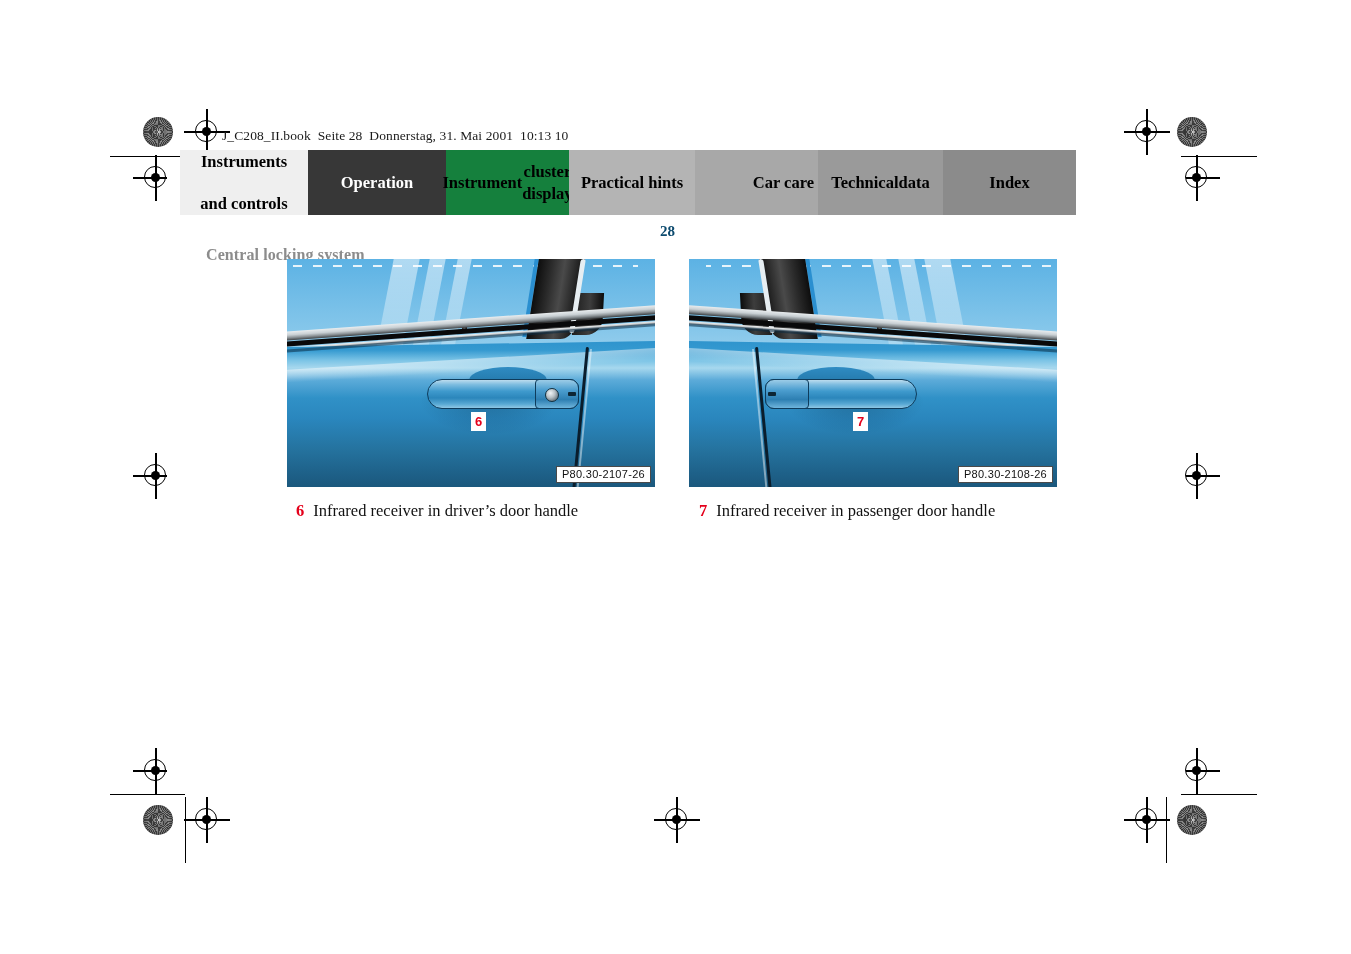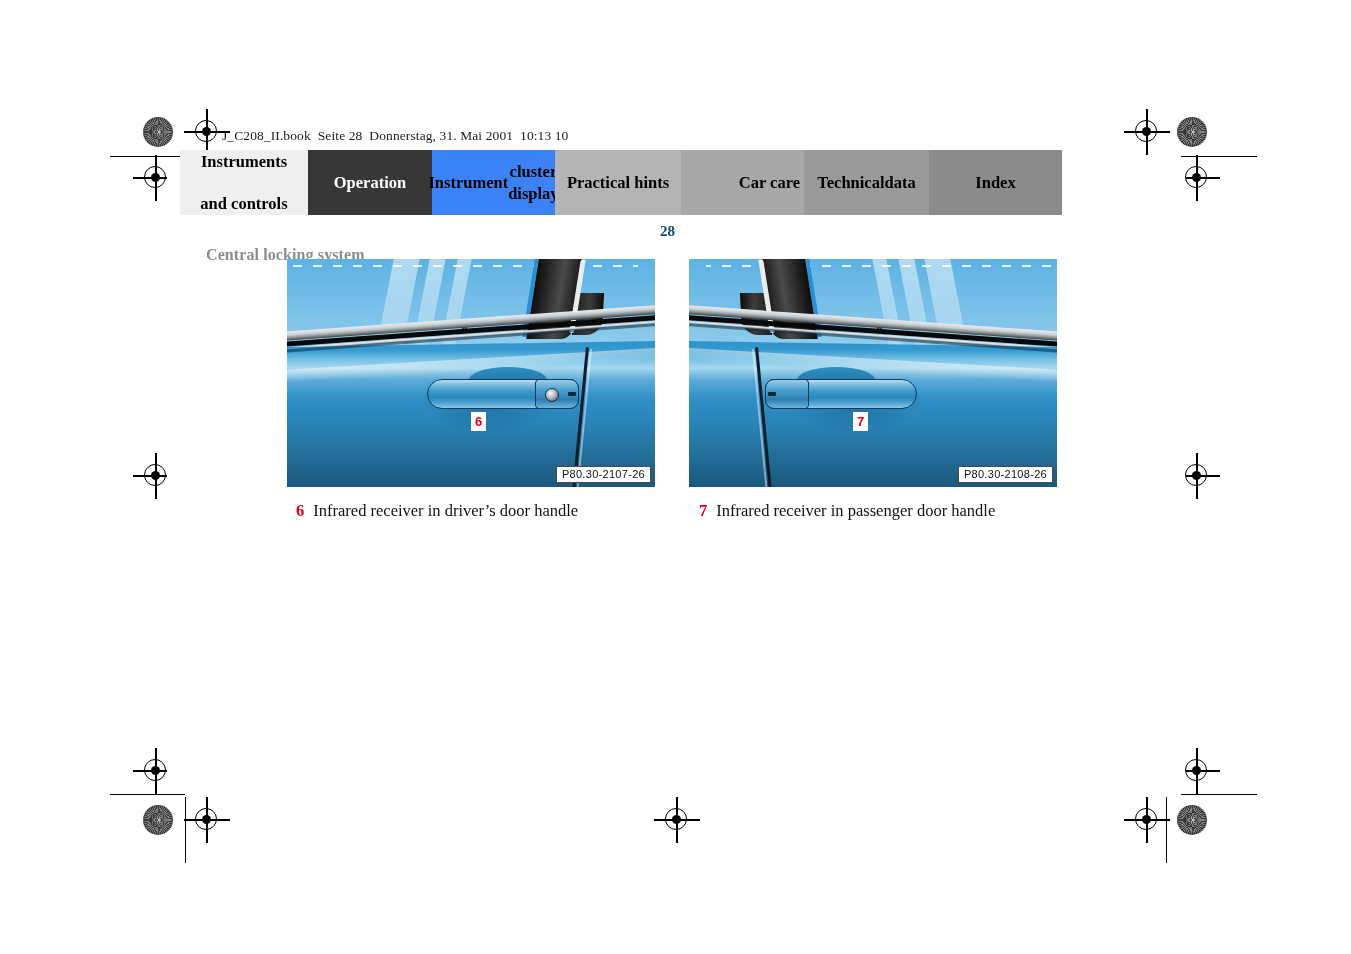--- a/index.html
+++ b/index.html
@@ -496,24 +496,24 @@
 <div class="trimline" style="left:1165.5px; top:797px; width:1.5px; height:66px;"></div>
 
 <div class="filehdr">J_C208_II.book  Seite 28  Donnerstag, 31. Mai 2001  10:13 10</div>
 
 <div class="tabbar" id="tabbar">
     <div class="tab" style="background: rgb(239, 239, 239); width: 128px; flex-direction: column;">
       <span>Instruments</span>
       <br>
       <span>and controls</span>
     </div>
-    <div class="tab active" style="background: rgb(55, 55, 55); width: 124px;">
+    <div class="tab active" style="background: rgb(55, 55, 55); width: 138px;">
       <span>Operation</span>
     </div>
-    <div class="tab" style="background: #3b82f6; width: 123px; text-align: center;">
+    <div class="tab" style="background: #15803d; width: 123px; text-align: center;">
       <span>Instrument</span>
       <br>
       <span>cluster display</span>
     </div>
     <div class="tab" style="background: rgb(180, 180, 180); width: 126px;">
       <span>Practical hints</span>
     </div>
     <div class="tab" style="background: rgb(168, 168, 168); width: 123px; justify-content: flex-end;">
       <span>Car care</span>
     </div>

